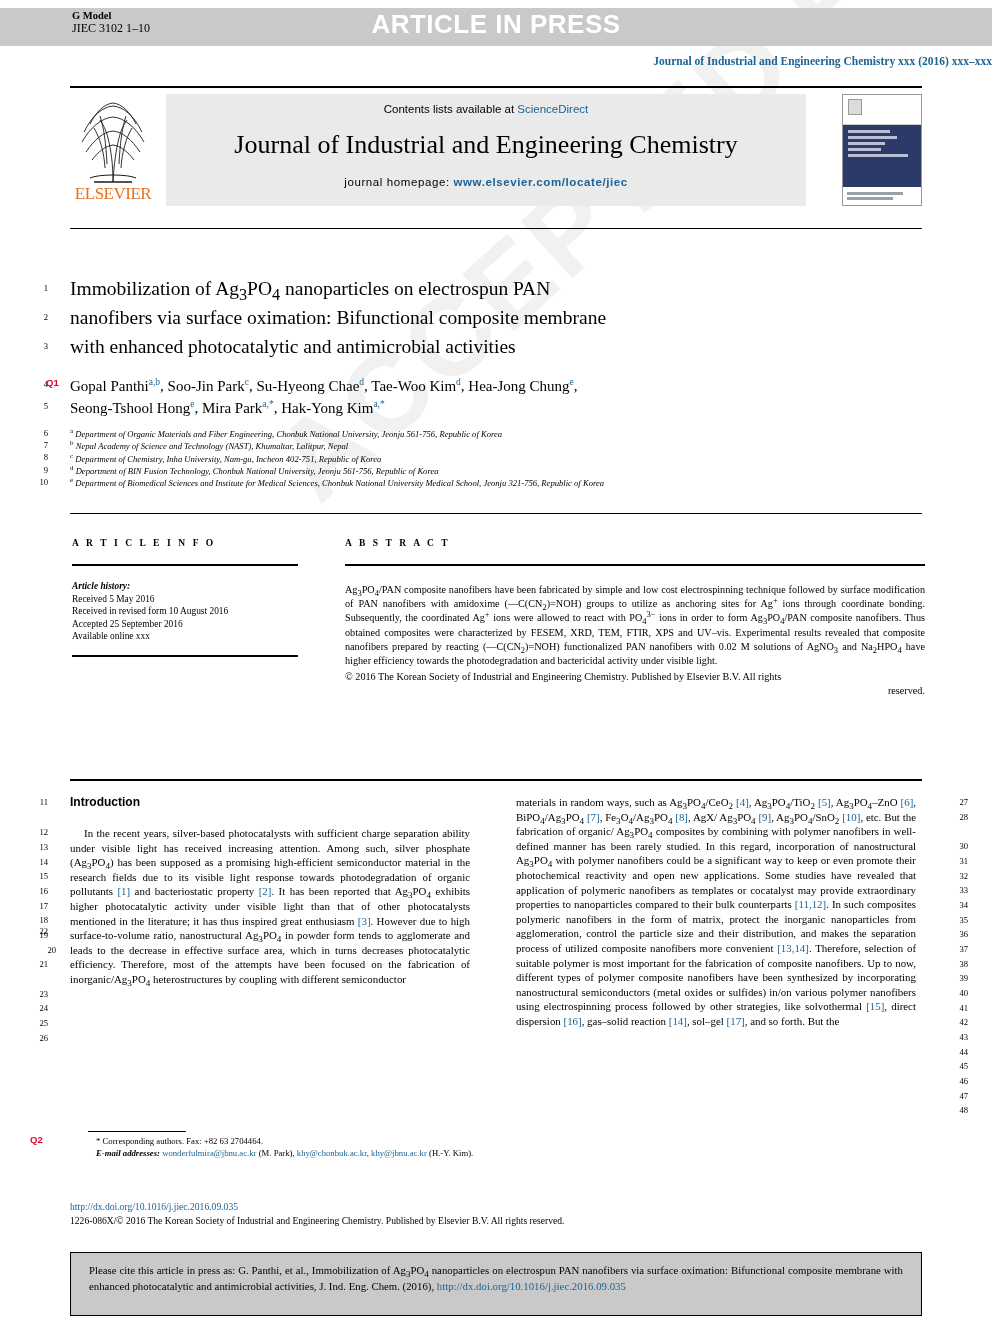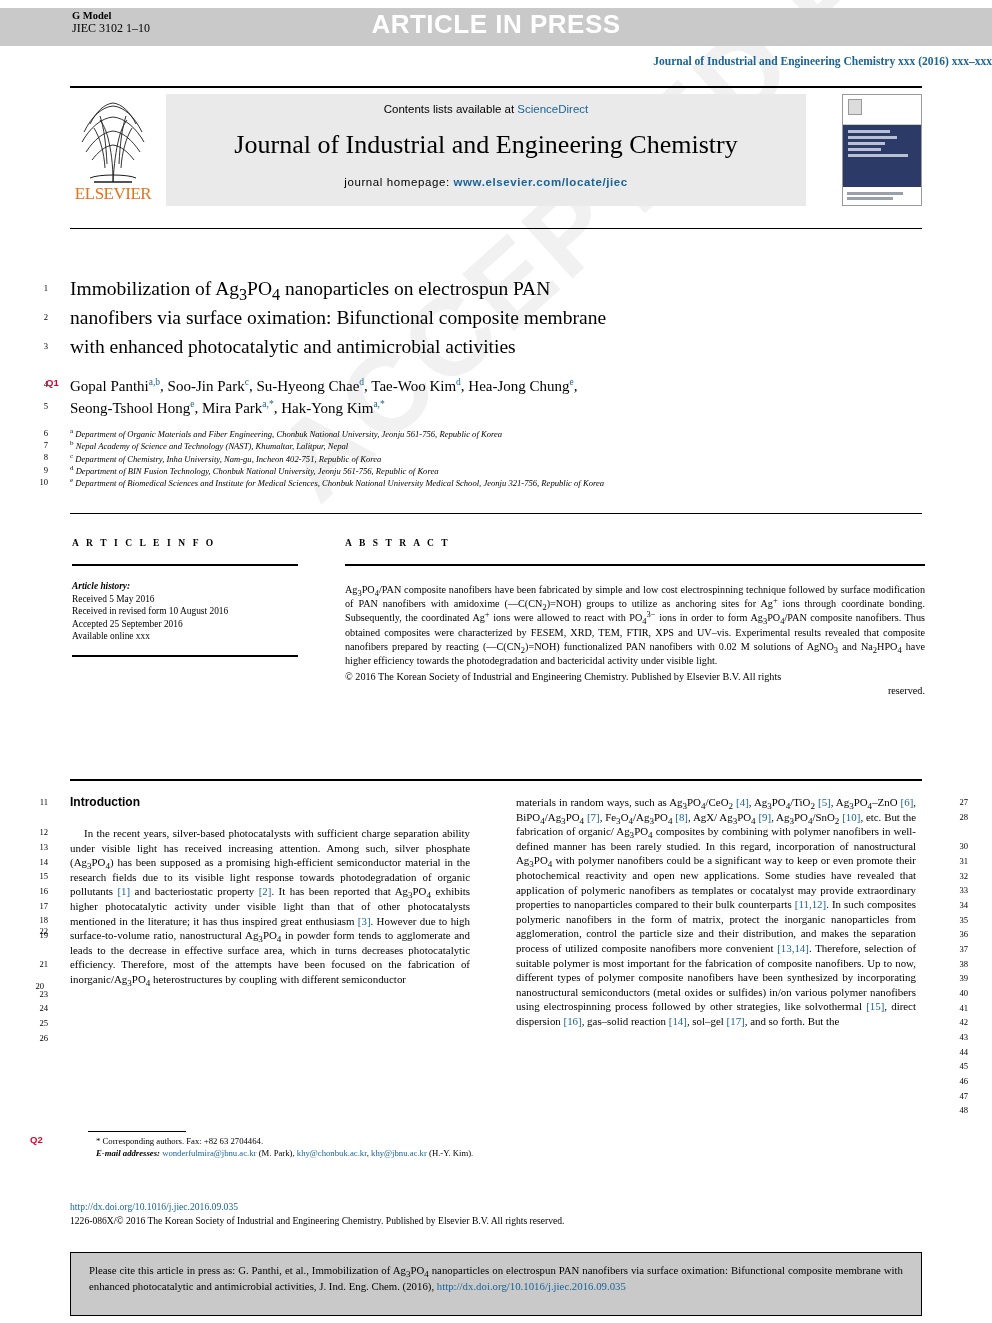--- a/index.html
+++ b/index.html
@@ -406,21 +406,21 @@
 
   <div class="lnum" style="left:32px;top:797px;">11</div>
   <div class="lnum" style="left:32px;top:827px;">12</div>
   <div class="lnum" style="left:32px;top:842px;">13</div>
   <div class="lnum" style="left:32px;top:857px;">14</div>
   <div class="lnum" style="left:32px;top:871px;">15</div>
   <div class="lnum" style="left:32px;top:886px;">16</div>
   <div class="lnum" style="left:32px;top:901px;">17</div>
   <div class="lnum" style="left:32px;top:915px;">18</div>
   <div class="lnum" style="left:32px;top:930px;">19</div>
-  <div class="lnum" style="left:28px;top:945px;margin-top:36px;">20</div>
+  <div class="lnum" style="left:40px;top:945px;">20</div>
   <div class="lnum" style="left:32px;top:959px;">21</div>
   <div class="lnum" style="left:32px;top:926px;">22</div>
   <div class="lnum" style="left:32px;top:989px;">23</div>
   <div class="lnum" style="left:32px;top:1003px;">24</div>
   <div class="lnum" style="left:32px;top:1018px;">25</div>
   <div class="lnum" style="left:32px;top:1033px;">26</div>
   <div class="qtag" style="left:30px;top:1134px;">Q2</div>
 
   <div class="lnum" style="left:952px;top:797px;">27</div>
   <div class="lnum" style="left:952px;top:812px;">28</div>

